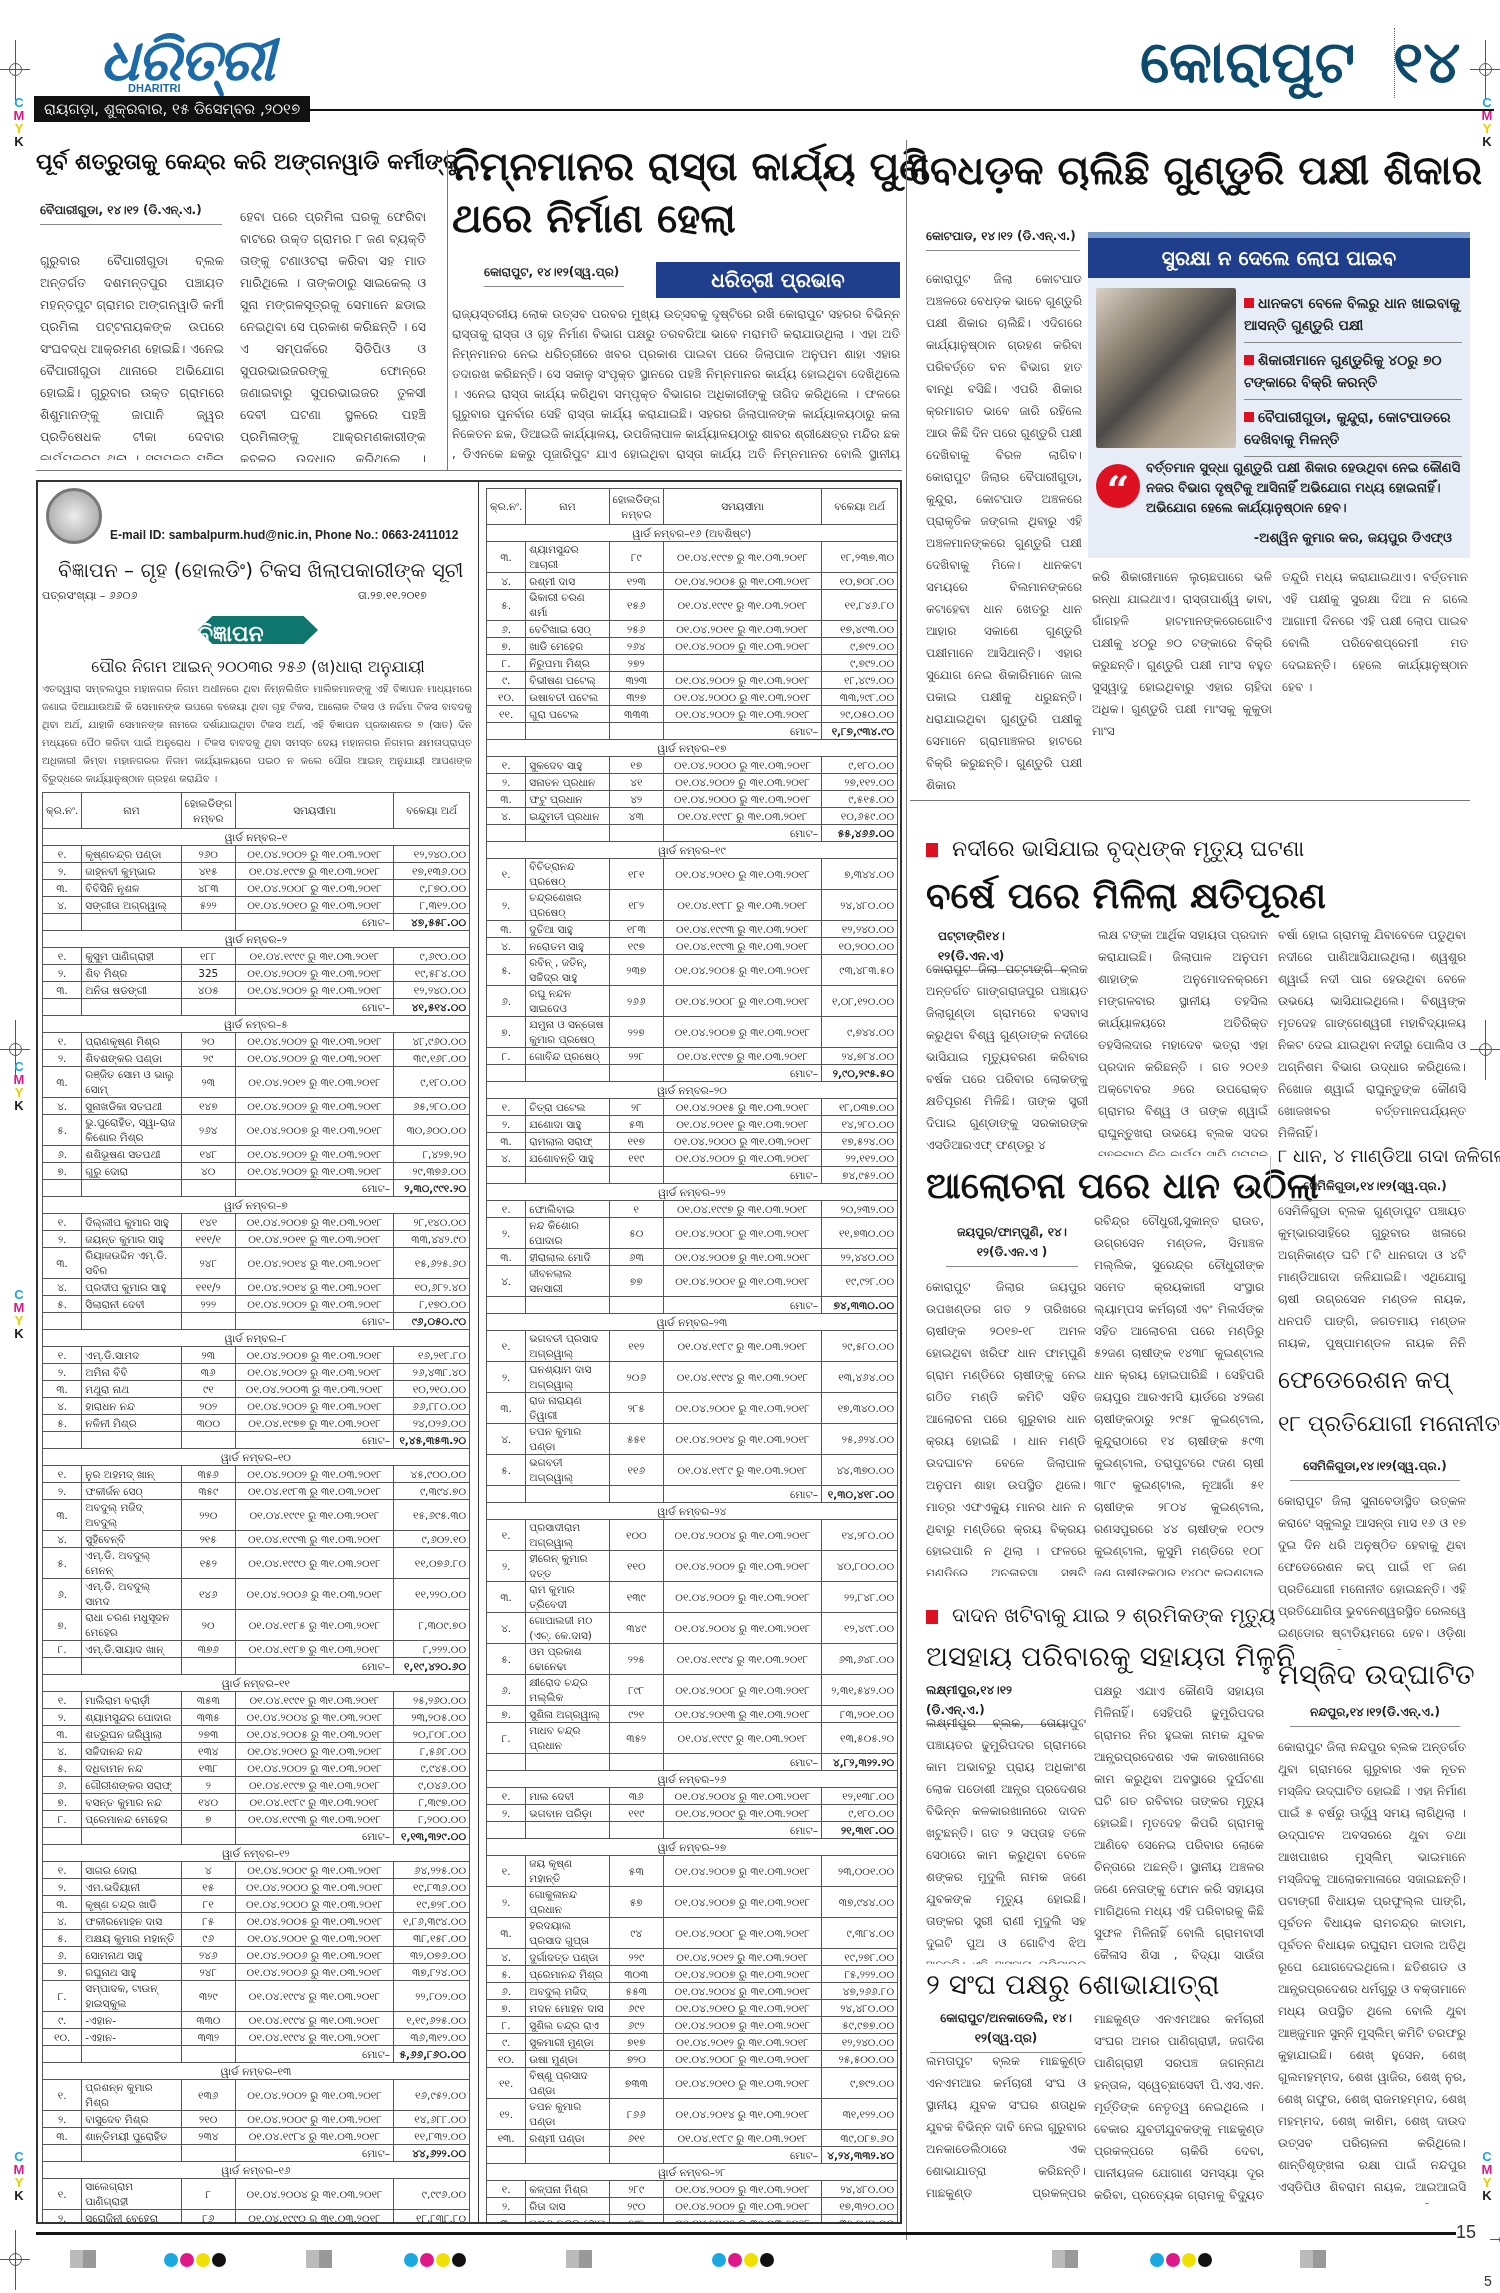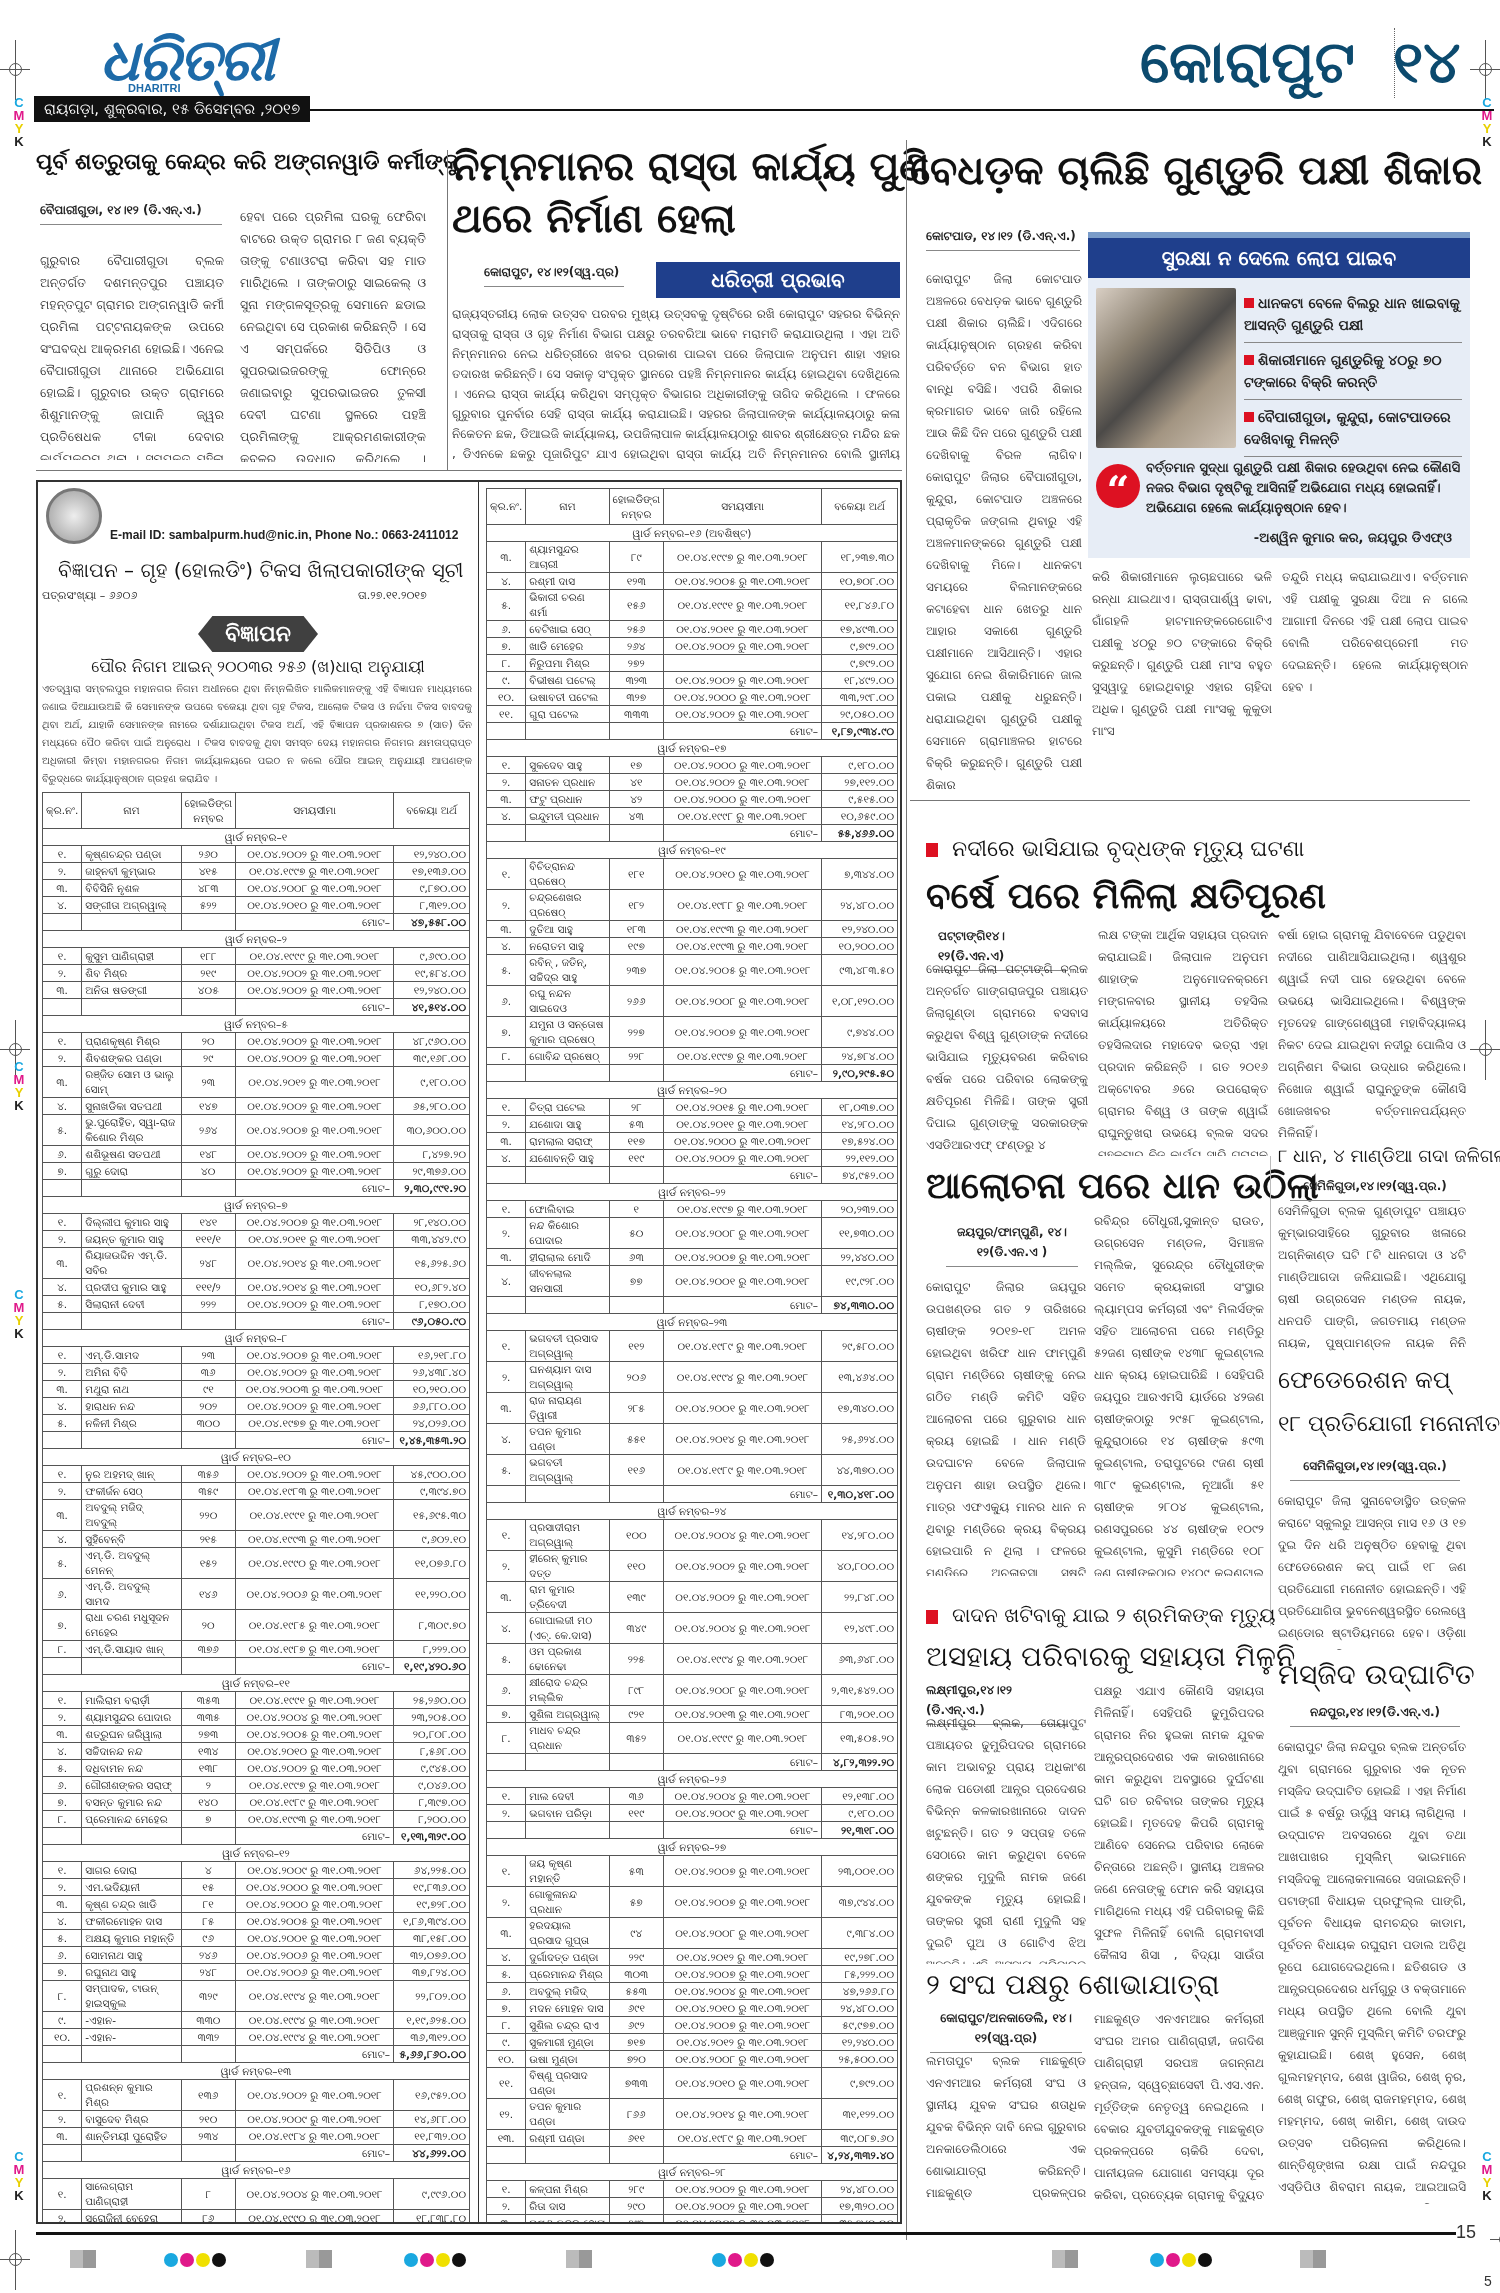--- a/index.html
+++ b/index.html
@@ -189,21 +189,21 @@
 <div class="abs byline" style="left:930px;top:2008px;width:152px;font-size:12px;text-align:center">କୋରାପୁଟ/ଅନକାଡେଲି, ୧୪।୧୨(ସ୍ୱ.ପ୍ର)</div>
 <div class="abs txt" style="left:926px;top:2050px;width:160px;height:156px;overflow:hidden;font-size:12px">ଲମତାପୁଟ ବ୍ଲକ ମାଛକୁଣ୍ଡ ଏନଏମଆର କର୍ମଚାରୀ ସଂଘ ଓ ସ୍ଥାନୀୟ ଯୁବକ ସଂଘର ଶତାଧିକ ଯୁବକ ବିଭିନ୍ନ ଦାବି ନେଇ ଗୁରୁବାର ଅନକାଡେଲିଠାରେ ଏକ ଶୋଭାଯାତ୍ରା କରିଛନ୍ତି। ମାଛକୁଣ୍ଡ ପ୍ରକଳ୍ପର ସୁପରିଟେଣ୍ଡେଣ୍ଟ ଇଞ୍ଜିନିୟର ପି. ଭାସ୍କରଙ୍କୁ ଏକ ଏକ ୫ ଦଫା ଦାବିପତ୍ର ପ୍ରଦାନ କରିଛନ୍ତି।</div>
 <div class="abs txt" style="left:1094px;top:2008px;width:170px;height:198px;overflow:hidden;font-size:12px">ମାଛକୁଣ୍ଡ ଏନଏମଆର କର୍ମଚାରୀ ସଂଘର ଅମର ପାଣିଗ୍ରାହୀ, ଜଗଦିଶ ପାଣିଗ୍ରାହୀ ସରପଞ୍ଚ ଜଗନ୍ନାଥ ହନ୍ତାଳ, ସ୍ୱେଚ୍ଛାସେବୀ ପି.ଏସ.ଏନ. ମୂର୍ତ୍ତିଙ୍କ ନେତୃତ୍ୱ ନେଇଥିଲେ । ବେକାର ଯୁବତୀଯୁବକଙ୍କୁ ମାଛକୁଣ୍ଡ ପ୍ରକଳ୍ପରେ ଚାକିରି ଦେବା, ପାନୀୟଜଳ ଯୋଗାଣ ସମସ୍ୟା ଦୂର କରିବା, ପ୍ରତ୍ୟେକ ଗ୍ରାମକୁ ବିଦ୍ୟୁତ ସଂଯୋଗ ସହ ଅନ୍ୟାନ୍ୟ ଦାବି ରହିଛି।</div>
 
 <div class="abs" style="left:36px;top:480px;width:866px;height:1744px;border:2px solid #333;overflow:hidden">
   <div style="position:absolute;left:8px;top:6px;width:56px;height:56px;border-radius:50%;border:3px solid #777;background:radial-gradient(#eee,#999)"></div>
   <div style="position:absolute;left:72px;top:44px;font:bold 12px/18px 'Liberation Sans',sans-serif;color:#222">E-mail ID: sambalpurm.hud@nic.in, Phone No.: 0663-2411012</div>
   <div style="position:absolute;left:20px;top:72px;width:400px;text-align:center;font:20px/32px 'DejaVu Sans',sans-serif;color:#111;white-space:nowrap">ବିଜ୍ଞାପନ – ଗୃହ (ହୋଲଡିଂ) ଟିକସ ଖିଲାପକାରୀଙ୍କ ସୂଚୀ</div>
   <div style="position:absolute;left:4px;top:106px;font:11px/16px 'DejaVu Sans',sans-serif">ପତ୍ରସଂଖ୍ୟା – ୬୬୦୬</div>
   <div style="position:absolute;left:320px;top:106px;font:11px/16px 'DejaVu Sans',sans-serif">ତା.୨୭.୧୧.୨୦୧୭</div>
-  <div style="position:absolute;left:160px;top:134px;width:120px;height:36px;background:#404040;color:#fff;font:bold 22px/36px 'DejaVu Sans',sans-serif;text-align:center;clip-path:polygon(12% 0,88% 0,100% 50%,88% 100%,12% 100%,0 50%)">ବିଜ୍ଞାପନ</div>
+  <div style="position:absolute;left:160px;top:134px;width:120px;height:28px;background:#0f766e;color:#fff;font:bold 22px/36px 'DejaVu Sans',sans-serif;text-align:left;clip-path:polygon(12% 0,88% 0,100% 50%,88% 100%,12% 100%,0 50%)">ବିଜ୍ଞାପନ</div>
   <div style="position:absolute;left:10px;top:172px;width:420px;text-align:center;font:16px/26px 'DejaVu Sans',sans-serif;color:#111">ପୌର ନିଗମ ଆଇନ୍ ୨୦୦୩ର ୨୫୬ (ଖ)ଧାରା ଅନୁଯାୟୀ</div>
   <div style="position:absolute;left:4px;top:198px;width:430px;font:10px/18px 'DejaVu Sans',sans-serif;color:#333;text-align:justify;height:112px;overflow:hidden">ଏତଦ୍ୱାରା ସମ୍ବଲପୁର ମହାନଗର ନିଗମ ଅଧୀନରେ ଥିବା ନିମ୍ନଲିଖିତ ମାଲିକମାନଙ୍କୁ ଏହି ବିଜ୍ଞାପନ ମାଧ୍ୟମରେ ଜଣାଇ ଦିଆଯାଉଅଛି କି ସେମାନଙ୍କ ଉପରେ ବକେୟା ଥିବା ଗୃହ ଟିକସ, ଆଲୋକ ଟିକସ ଓ ନର୍ଦ୍ଦମା ଟିକସ ବାବଦକୁ ଥିବା ଅର୍ଥ, ଯାହାକି ସେମାନଙ୍କ ନାମରେ ଦର୍ଶାଯାଇଥିବା ଟିକସ ଅର୍ଥ, ଏହି ବିଜ୍ଞାପନ ପ୍ରକାଶନର ୭ (ସାତ) ଦିନ ମଧ୍ୟରେ ପୈଠ କରିବା ପାଇଁ ଅନୁରୋଧ । ଟିକସ ବାବଦକୁ ଥିବା ସମସ୍ତ ଦେୟ ମହାନଗର ନିଗମର କ୍ଷମତାପ୍ରାପ୍ତ ଅଧିକାରୀ କିମ୍ବା ମହାନଗରର ନିଗମ କାର୍ଯ୍ୟାଳୟରେ ପଇଠ ନ କଲେ ପୌର ଆଇନ୍ ଅନୁଯାୟୀ ଆପଣଙ୍କ ବିରୁଦ୍ଧରେ କାର୍ଯ୍ୟାନୁଷ୍ଠାନ ଗ୍ରହଣ କରାଯିବ ।</div>
 
   <div style="position:absolute;left:4px;top:310px;width:428px">
     <table class="tt">
       <thead>
           <tr>
         <th>କ୍ର.ନଂ.</th>
         <th>ନାମ</th>
         <th>ହୋଲଡିଙ୍ଗ ନମ୍ବର</th>
@@ -256,21 +256,21 @@
           <tr>
             <td class="n">୧.</td>
             <td>କୁସୁମ ପାଣିଗ୍ରାହୀ</td>
             <td class="h">୧୮୮</td>
             <td class="p">୦୧.୦୪.୧୯୯୯ ରୁ ୩୧.୦୩.୨୦୧୮</td>
             <td class="a">୯,୬୯୦.୦୦</td>
           </tr>
           <tr>
             <td class="n">୨.</td>
             <td>ଶିବ ମିଶ୍ର</td>
-            <td class="h">୨୧୯</td>
+            <td class="h">325</td>
             <td class="p">୦୧.୦୪.୨୦୦୨ ରୁ ୩୧.୦୩.୨୦୧୮</td>
             <td class="a">୧୯,୫୮୪.୦୦</td>
           </tr>
           <tr>
             <td class="n">୩.</td>
             <td>ଅନିତା ଷଡଙ୍ଗୀ</td>
             <td class="h">୪୦୫</td>
             <td class="p">୦୧.୦୪.୨୦୦୨ ରୁ ୩୧.୦୩.୨୦୧୮</td>
             <td class="a">୧୨,୨୪୦.୦୦</td>
           </tr>

